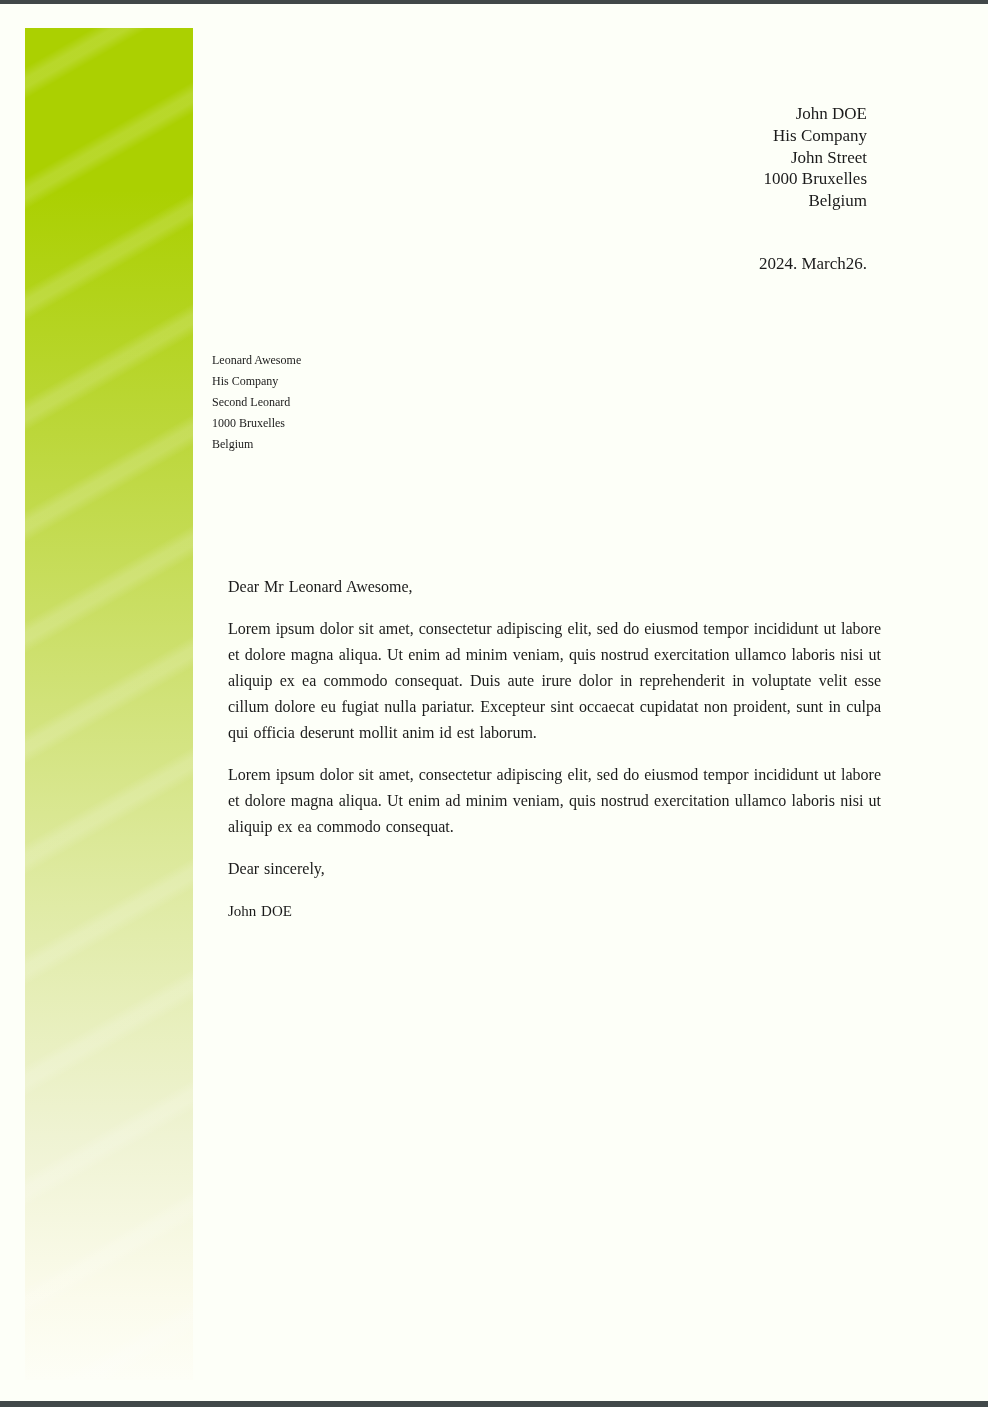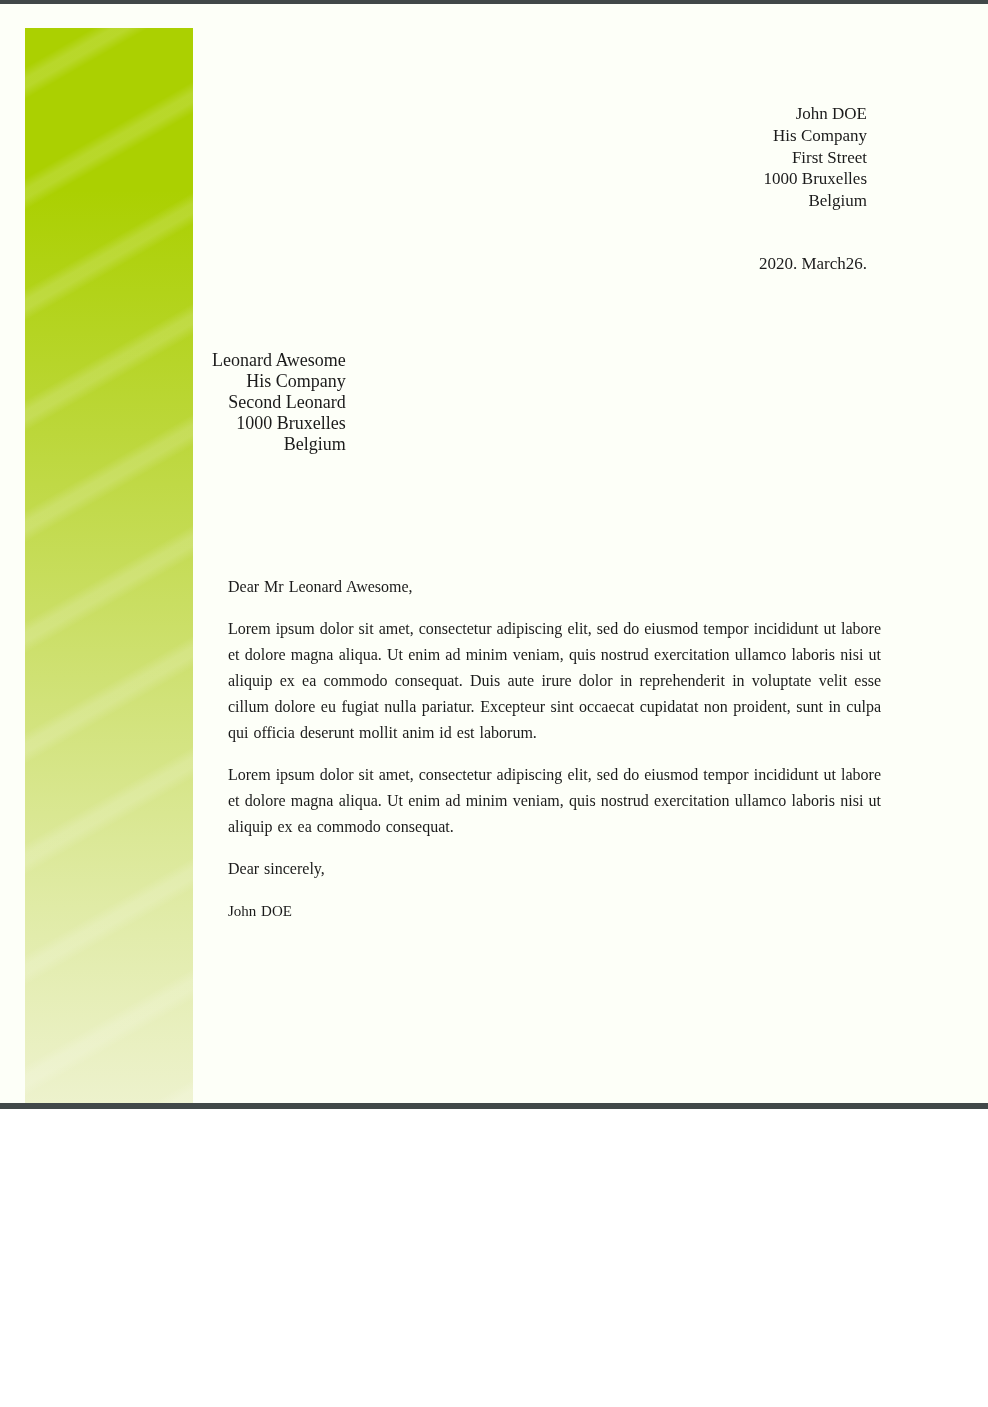--- a/index.html
+++ b/index.html
@@ -3,21 +3,21 @@
 <meta charset="utf-8">
 <style>
   html, body {
     margin: 0;
     padding: 0;
     background: #ffffff;
   }
   .page {
     position: relative;
     width: 988px;
-    height: 1109px;
+    height: 1407px;
     background: #FDFFF8;
     overflow: hidden;
     font-family: "Liberation Serif", "DejaVu Serif", serif;
     color: #1b1b1b;
   }
   .viewer-edge {
     position: absolute;
     left: 0;
     right: 0;
     background: #414849;
@@ -63,22 +63,22 @@
     top: 253px;
     right: 121px;
     text-align: right;
     font-size: 17px;
     line-height: 22px;
   }
   .recipient-block {
     position: absolute;
     top: 350px;
     left: 212px;
-    text-align: right;
-    font-size: 18px;
+    text-align: left;
+    font-size: 12px;
     line-height: 21px;
   }
   .letter-body {
     position: absolute;
     top: 558px;
     left: 212px;
     width: 685px;
     font-size: 16px;
     line-height: 26px;
     word-spacing: 1px;
@@ -96,26 +96,26 @@
 
 <div class="page">
 
   <div class="viewer-edge top"></div>
 
   <div class="sidebar"></div>
 
   <div class="sender-block">
     <div>John DOE</div>
     <div>His Company</div>
-    <div>First Street</div>
+    <div>John Street</div>
     <div>1000 Bruxelles</div>
     <div>Belgium</div>
   </div>
 
-  <div class="date-line">2020. March26.</div>
+  <div class="date-line">2024. March26.</div>
 
   <div class="recipient-block">
     <div>Leonard Awesome</div>
     <div>His Company</div>
     <div>Second Leonard</div>
     <div>1000 Bruxelles</div>
     <div>Belgium</div>
   </div>
 
   <div class="letter-body">

